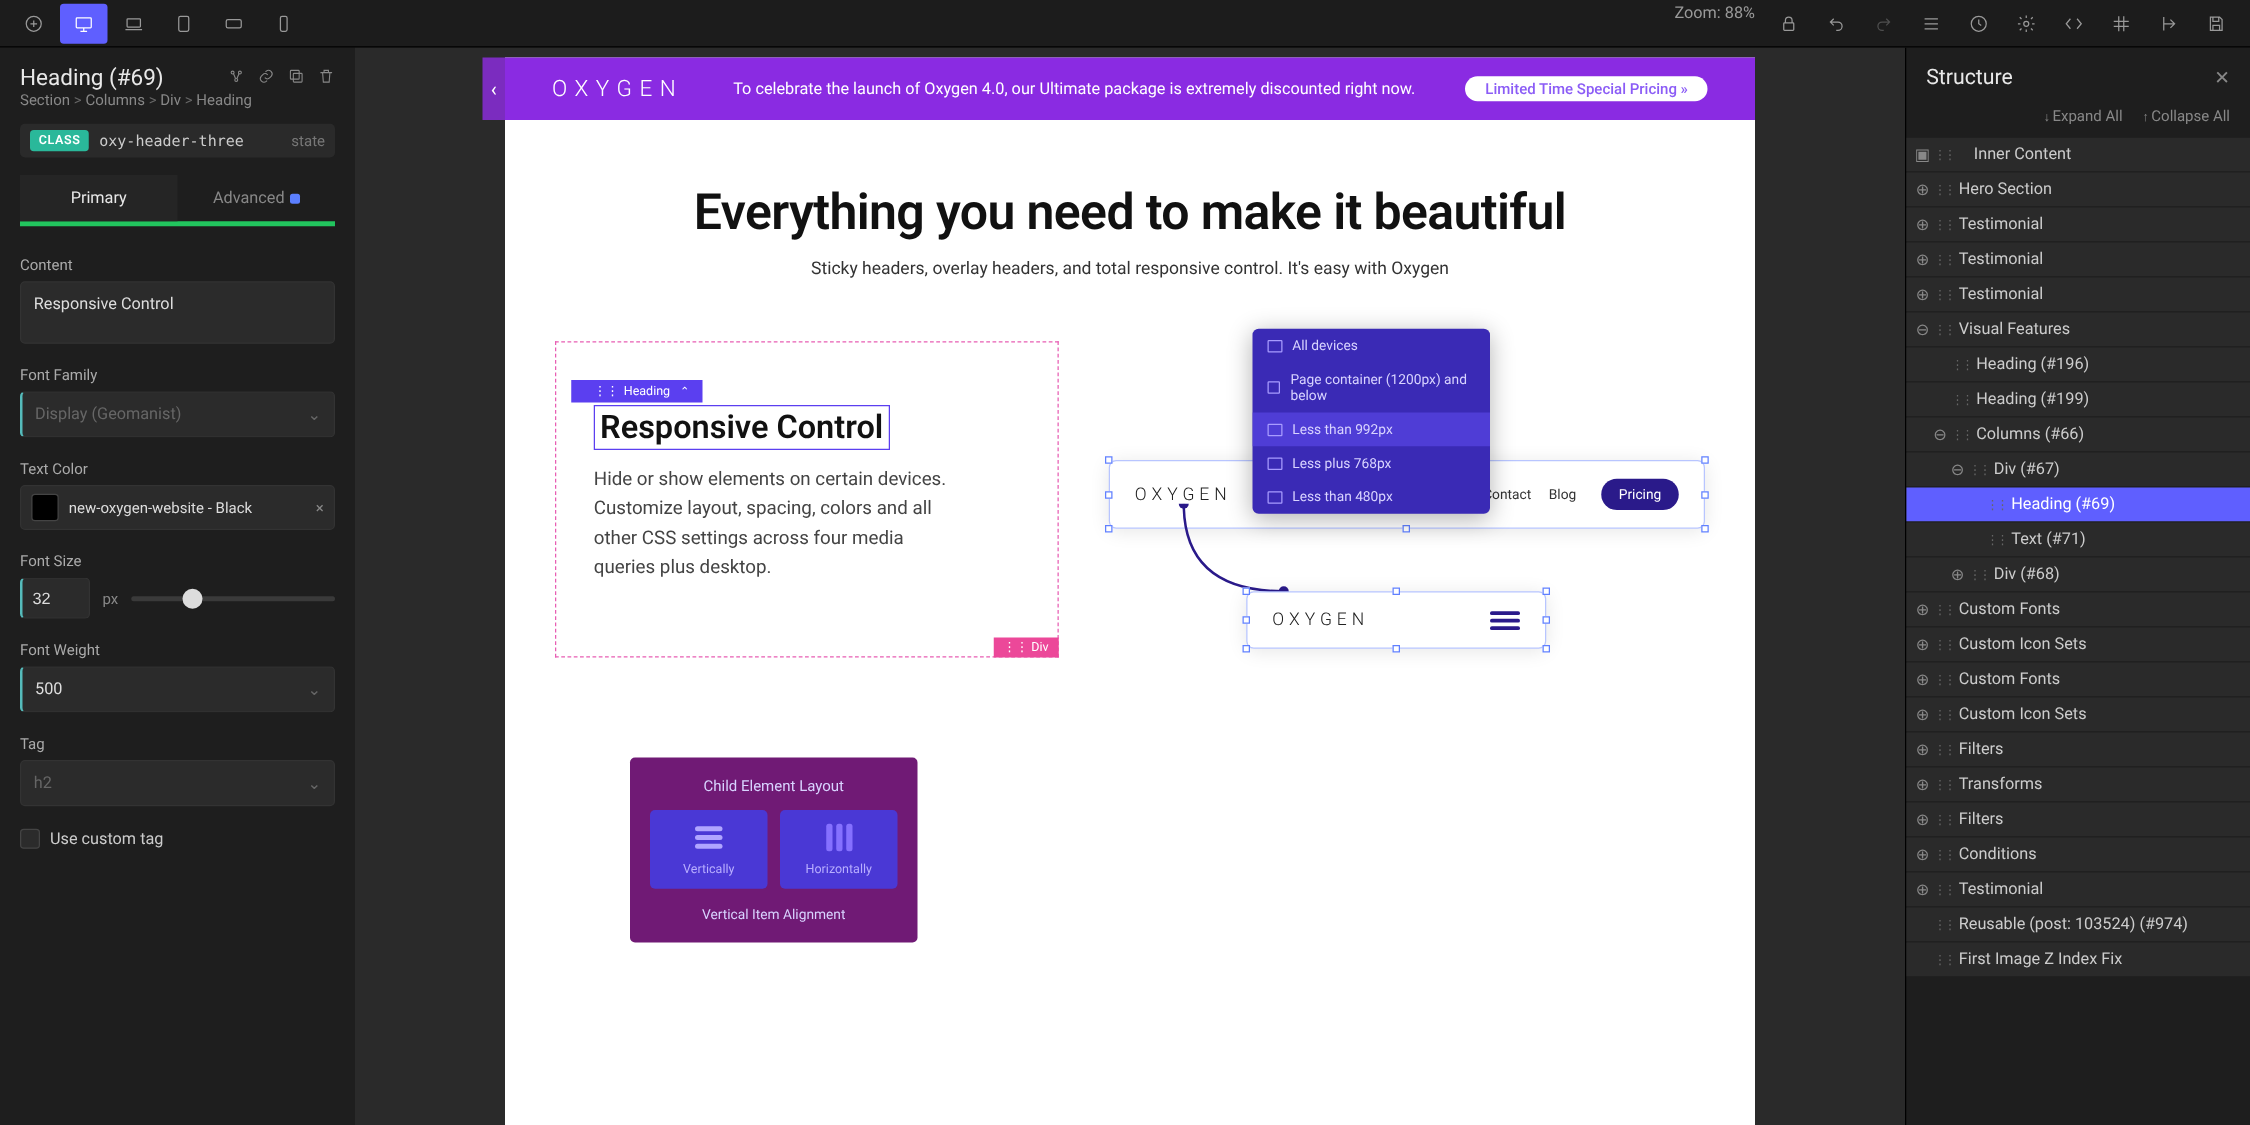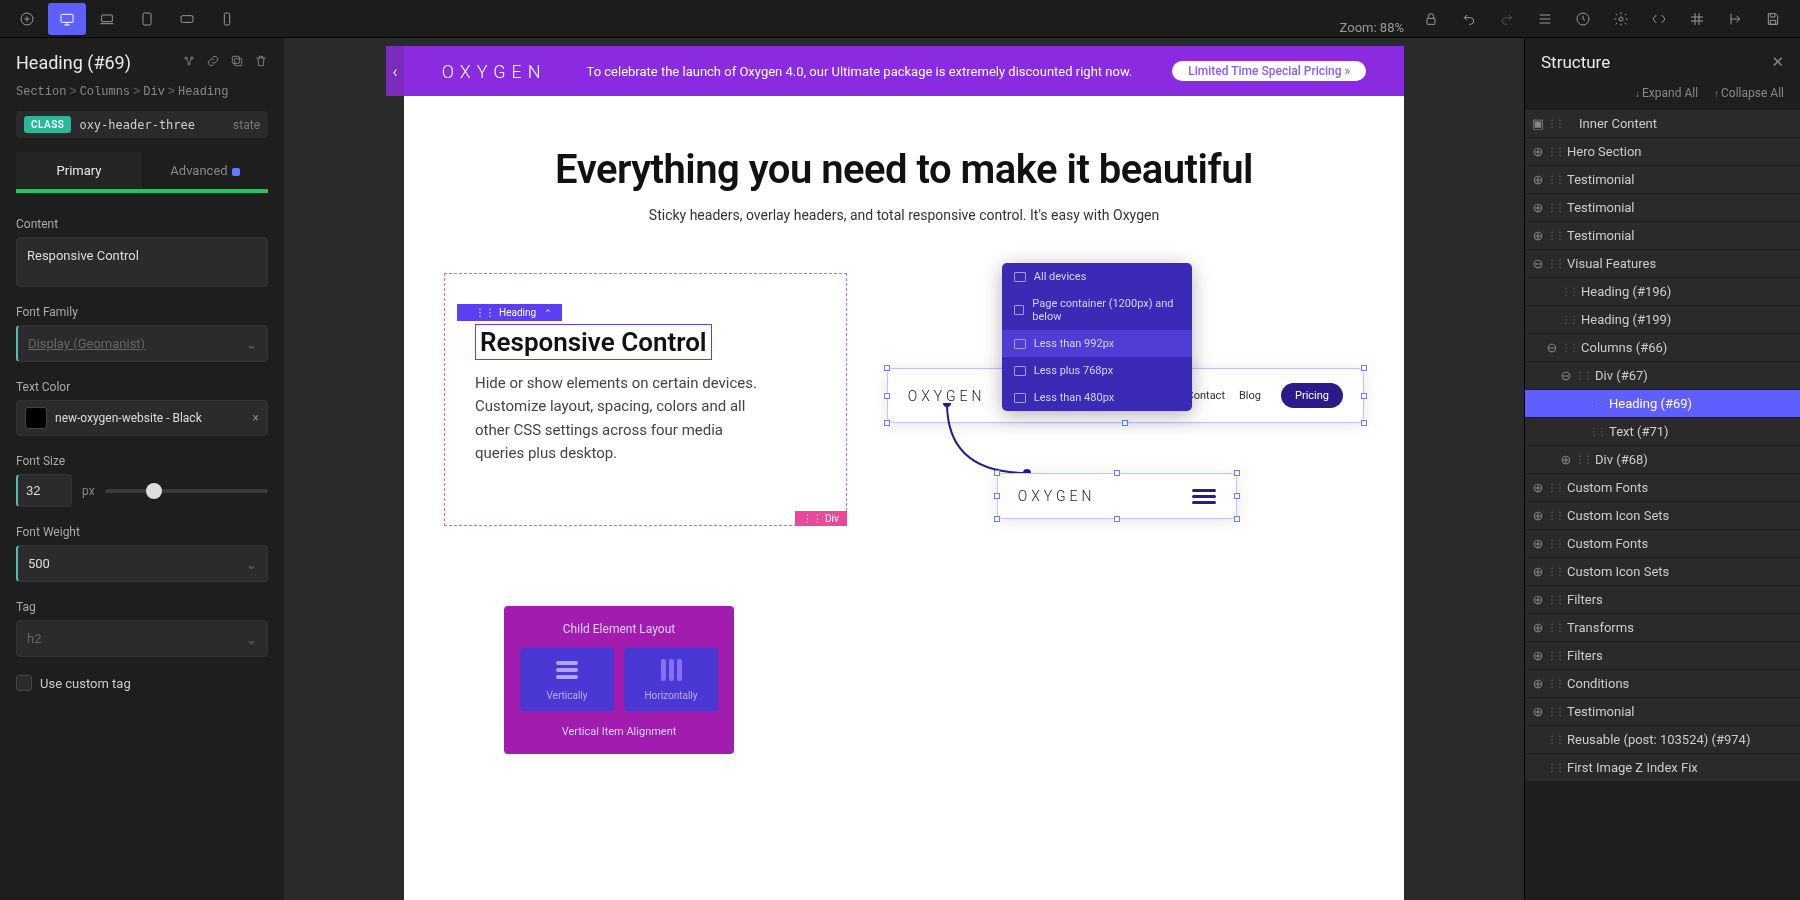--- a/index.html
+++ b/index.html
@@ -2,35 +2,35 @@
 <html><head>
 <meta charset="utf-8">
 <style>
 * { box-sizing: border-box; margin: 0; padding: 0; }
 body { font-family: -apple-system, BlinkMacSystemFont, "Segoe UI", Roboto, sans-serif; background: #1a1a1a; color: #ccc; font-size: 13px; overflow: hidden; }
 .app { display: flex; flex-direction: column; height: 900px; width: 1800px; }
 
 
 .topbar { height: 38px; background: #1c1c1c; border-bottom: 1px solid #000; display: flex; align-items: center; padding: 0 8px; }
 .topbar .left { display: flex; align-items: center; gap: 2px; }
-.topbar .right { margin-left: auto; display: flex; align-items: flex-end; gap: 0; }
+.topbar .right { margin-left: auto; display: flex; align-items: flex-start; gap: 0; }
 .tb-btn { width: 38px; height: 32px; display: flex; align-items: center; justify-content: center; color: #999; border-radius: 3px; cursor: pointer; }
 .tb-btn.active { background: #5f5fff; color: #fff; }
 .tb-text { color: #999; font-size: 13px; margin-right: 8px; }
 
 
 .main { flex: 1; display: flex; overflow: hidden; }
 
 
 .left-panel { width: 284px; background: #1e1e1e; display: flex; flex-direction: column; }
 .lp-header { padding: 14px 16px 8px; }
 .lp-title-row { display: flex; align-items: center; justify-content: space-between; }
 .lp-title { font-size: 18px; color: #e8e8e8; font-weight: 400; }
 .lp-title-icons { display: flex; gap: 10px; color: #888; }
-.lp-breadcrumb { font-size: 12px; color: #888; margin-top: 12px; font-family: Liberation Mono, monospace; }
+.lp-breadcrumb { font-size: 12px; color: #888; margin-top: 0; }
 .lp-breadcrumb span.sep { color: #666; margin: 0 3px; }
 .lp-class-row { display: flex; align-items: center; gap: 8px; margin-top: 12px; background: #2a2a2a; border-radius: 4px; padding: 5px 8px; }
 .lp-class-badge { background: #2ab89a; color: #fff; font-size: 10px; font-weight: 600; padding: 3px 7px; border-radius: 3px; letter-spacing: 0.5px; }
 .lp-class-name { font-family: monospace; font-size: 12px; color: #ccc; }
 .lp-class-state { margin-left: auto; color: #777; font-size: 12px; }
 .lp-tabs { display: flex; margin-top: 14px; border-bottom: 4px solid #22c55e; }
 .lp-tab { flex: 1; text-align: center; padding: 11px 0; color: #888; cursor: pointer; position: relative; }
 .lp-tab.active { color: #e8e8e8; background: #252525; }
 .lp-tab .dot { display: inline-block; width: 8px; height: 8px; background: #5b7fff; border-radius: 2px; margin-left: 4px; vertical-align: middle; }
 .lp-body { padding: 16px; overflow-y: auto; flex: 1; }
@@ -84,21 +84,21 @@
 .nav-handle.bl { bottom: -4px; left: -4px; } .nav-handle.br { bottom: -4px; right: -4px; }
 .nav-handle.tc { top: -4px; left: 50%; transform: translateX(-50%); }
 .nav-handle.bc { bottom: -4px; left: 50%; transform: translateX(-50%); }
 .nav-handle.ml { top: 50%; left: -4px; transform: translateY(-50%); }
 .nav-handle.mr { top: 50%; right: -4px; transform: translateY(-50%); }
 .curve { position: absolute; top: 130px; left: 50px; width: 100px; height: 80px; }
 .small-card { background: #fff; border-radius: 6px; box-shadow: 0 2px 15px rgba(0,0,0,0.1); padding: 14px 20px; display: flex; align-items: center; justify-content: space-between; width: 240px; margin-left: 110px; margin-top: 50px; border: 1px solid #b8c5ff; position: relative; }
 .hamburger { display: flex; flex-direction: column; gap: 3px; }
 .hamburger span { width: 24px; height: 3px; background: #2a1a8a; border-radius: 2px; }
 
-.layout-card { background: #a21caf; width: 230px; margin: 80px auto 0 100px; padding: 16px; border-radius: 4px; color: #fff; }
+.layout-card { background: #701a75; width: 230px; margin: 80px auto 0 100px; padding: 16px; border-radius: 4px; color: #fff; }
 .lc-title { text-align: center; font-size: 12px; margin-bottom: 12px; color: #d8d3ff; }
 .lc-row { display: flex; gap: 10px; }
 .lc-opt { flex: 1; background: #4a38d5; border-radius: 4px; padding: 10px; text-align: center; }
 .lc-opt-icon { height: 24px; display: flex; align-items: center; justify-content: center; }
 .lc-bars-v { display: flex; flex-direction: column; gap: 3px; } .lc-bars-v span { width: 22px; height: 4px; background: #b0a5ff; border-radius: 2px; }
 .lc-bars-h { display: flex; gap: 3px; } .lc-bars-h span { width: 5px; height: 22px; background: #8570ff; border-radius: 2px; }
 .lc-opt-label { font-size: 10px; color: #b8aeff; margin-top: 8px; }
 .lc-sub { text-align: center; font-size: 11px; color: #d8d3ff; margin-top: 14px; }
 
 
@@ -255,21 +255,21 @@
           <div class="lp-tab"><span>Advanced</span><span class="dot"></span></div>
         </div>
       </div>
       <div class="lp-body">
         <div class="field">
           <label class="field-label">Content</label>
           <div class="text-input text-area">Responsive Control</div>
         </div>
         <div class="field">
           <label class="field-label">Font Family</label>
-          <div class="select-input" style="position:relative;text-decoration:underline;"><span>Display (Geomanist)</span><span class="select-chevron">⌄</span></div>
+          <div class="select-input" style="position:relative;"><span>Display (Geomanist)</span><span class="select-chevron">⌄</span></div>
         </div>
         <div class="field">
           <label class="field-label">Text Color</label>
           <div class="color-swatch-row">
             <div class="color-swatch"></div>
             <span class="color-label">new-oxygen-website - Black</span>
             <span class="color-x">×</span>
           </div>
         </div>
         <div class="field">

